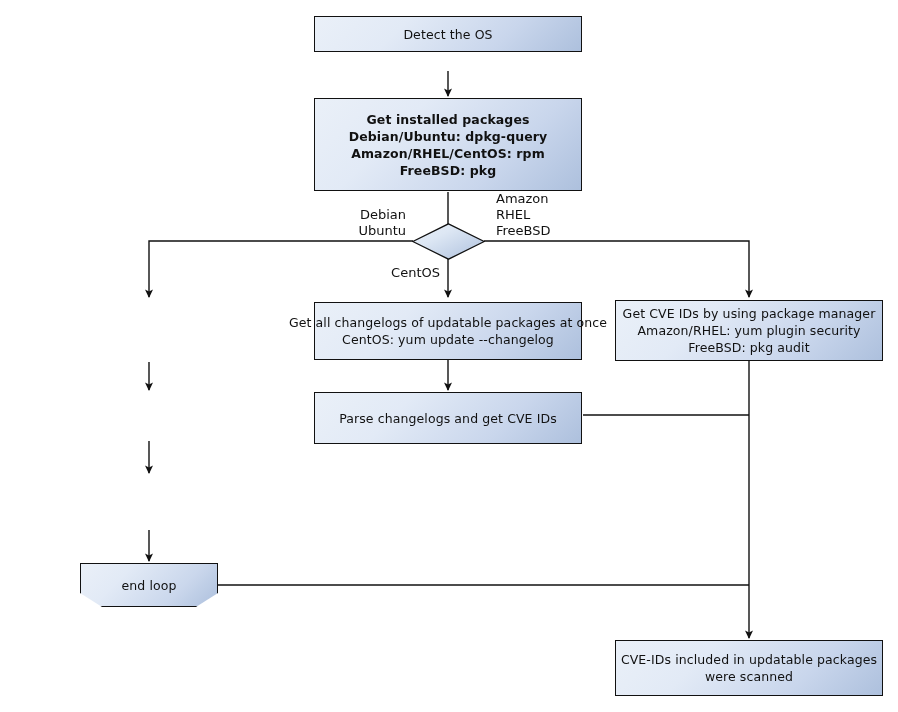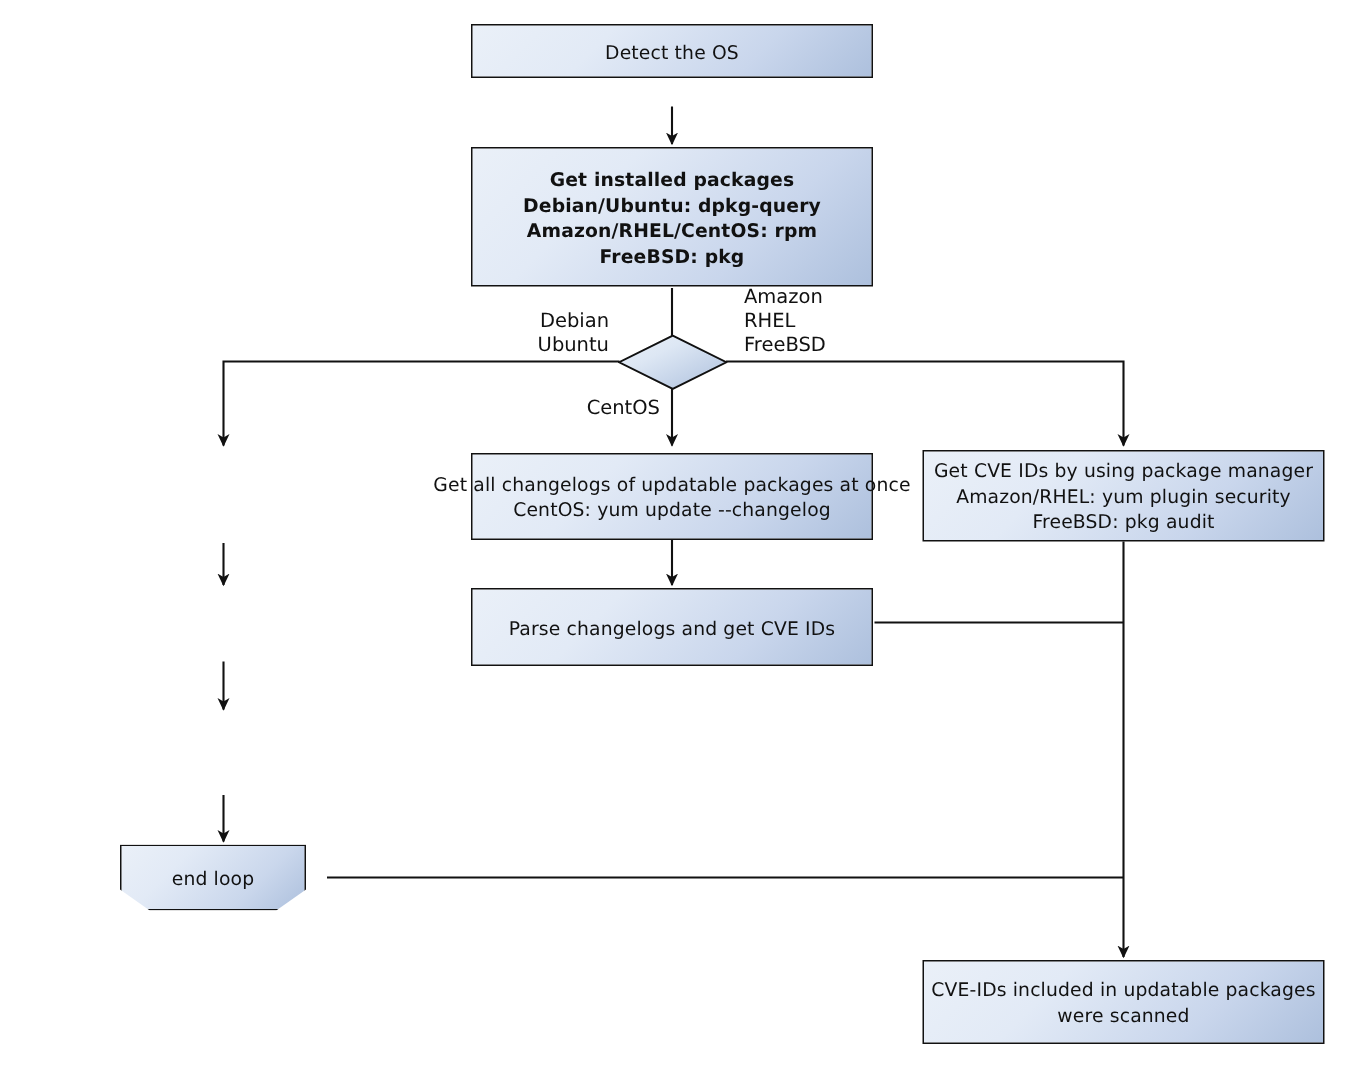--- a/index.html
+++ b/index.html
@@ -147,21 +147,21 @@
     <span>Amazon/RHEL: yum plugin security</span>
     <span>FreeBSD: pkg audit</span>
   </div>
 
 
 
   <div class="node rect" style="left:314px; top:392px; width:268px; height:52px;">
     <span>Parse changelogs and get CVE IDs</span>
   </div>
 
-  <div class="node loop-end" style="left:80px; top:563px; width:124px; height:44px;">
+  <div class="node loop-end" style="left:80px; top:563px; width:138px; height:44px;">
     <span>end loop</span>
   </div>
 
   <div class="node rect" style="left:615px; top:640px; width:268px; height:56px; flex-direction:column;">
     <span>CVE-IDs included in updatable packages</span>
     <span>were scanned</span>
   </div>
 
 </div>
 

